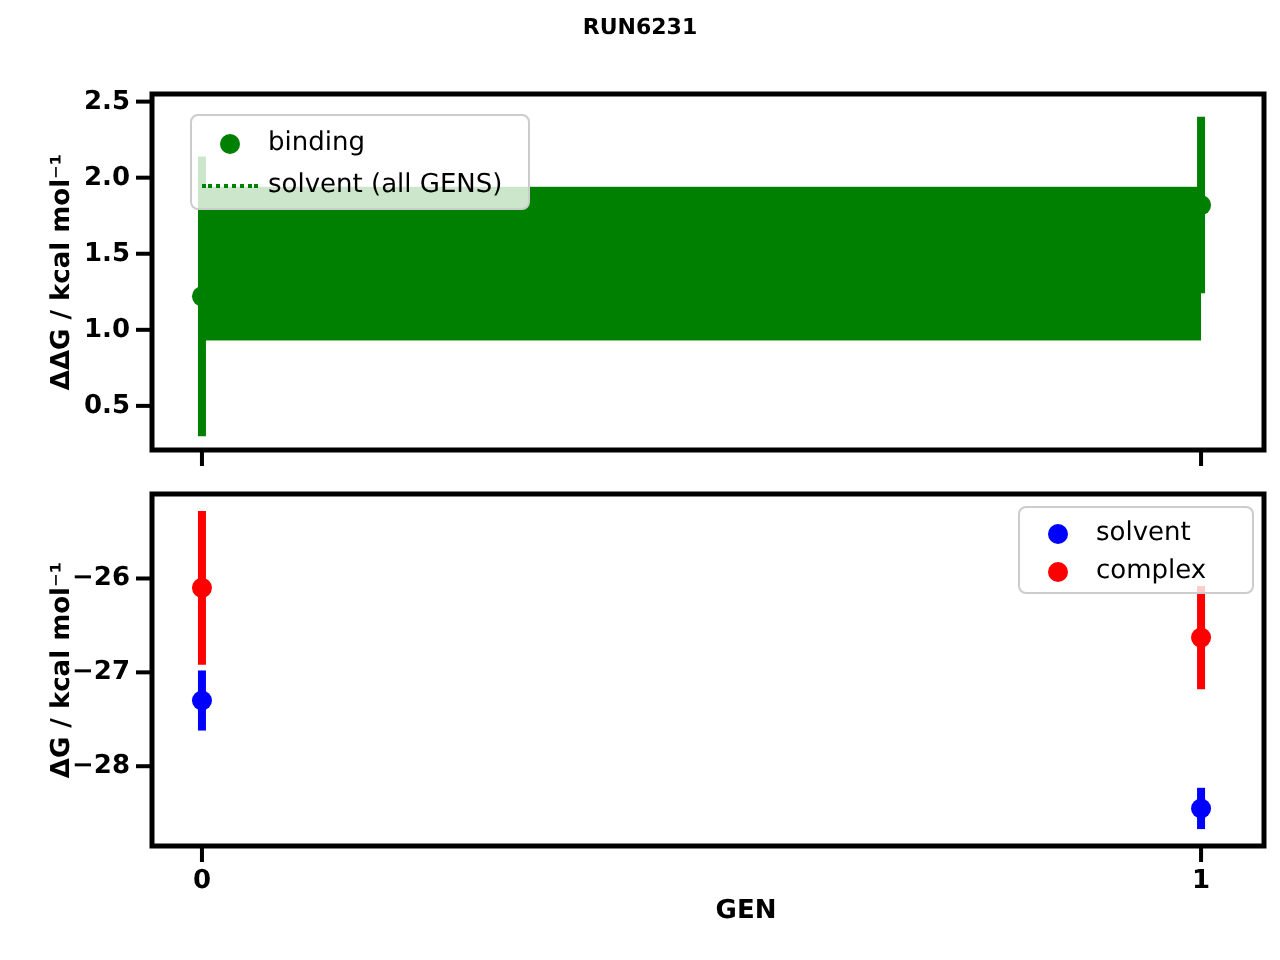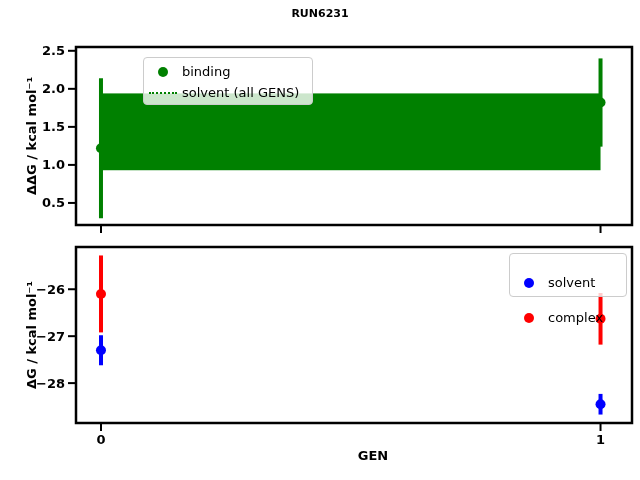--- a/index.html
+++ b/index.html
@@ -20,24 +20,24 @@
   #ylabel-bottom{left:31px;top:335px;}
   .x-label{
     position:absolute;left:354px;top:448px;transform:translateX(-50%);
     font-size:13px;font-weight:bold;color:#000;margin-left:19px;
   }
   .legend{
     position:absolute;background:rgba(255,255,255,0.8);
     border:1px solid #cccccc;border-radius:4px;
     padding:3px 8px 3px 4px;box-sizing:border-box;
   }
-  #legend-top{left:95px;top:57px;width:170px;height:48px;margin-left:48px;}
+  #legend-top{left:95px;top:57px;width:170px;height:48px;}
   #legend-bottom{left:509px;top:253px;width:118px;height:44px;}
   .legend-row{display:flex;align-items:center;height:21px;}
-  #legend-bottom .legend-row{height:19px;margin-top:16px;}
+  #legend-bottom .legend-row{height:19px;}
   .legend-sample{width:30px;display:flex;align-items:center;justify-content:center;flex:0 0 30px;}
   .dot{width:10px;height:10px;border-radius:50%;display:inline-block;}
   .dline{width:28px;height:0;border-top:2px dotted #008000;display:inline-block;}
   .legend-text{font-size:13px;color:#000;margin-left:4px;white-space:nowrap;}
 </style>
 </head>
 <body>
 
 <div id="figure">
 

